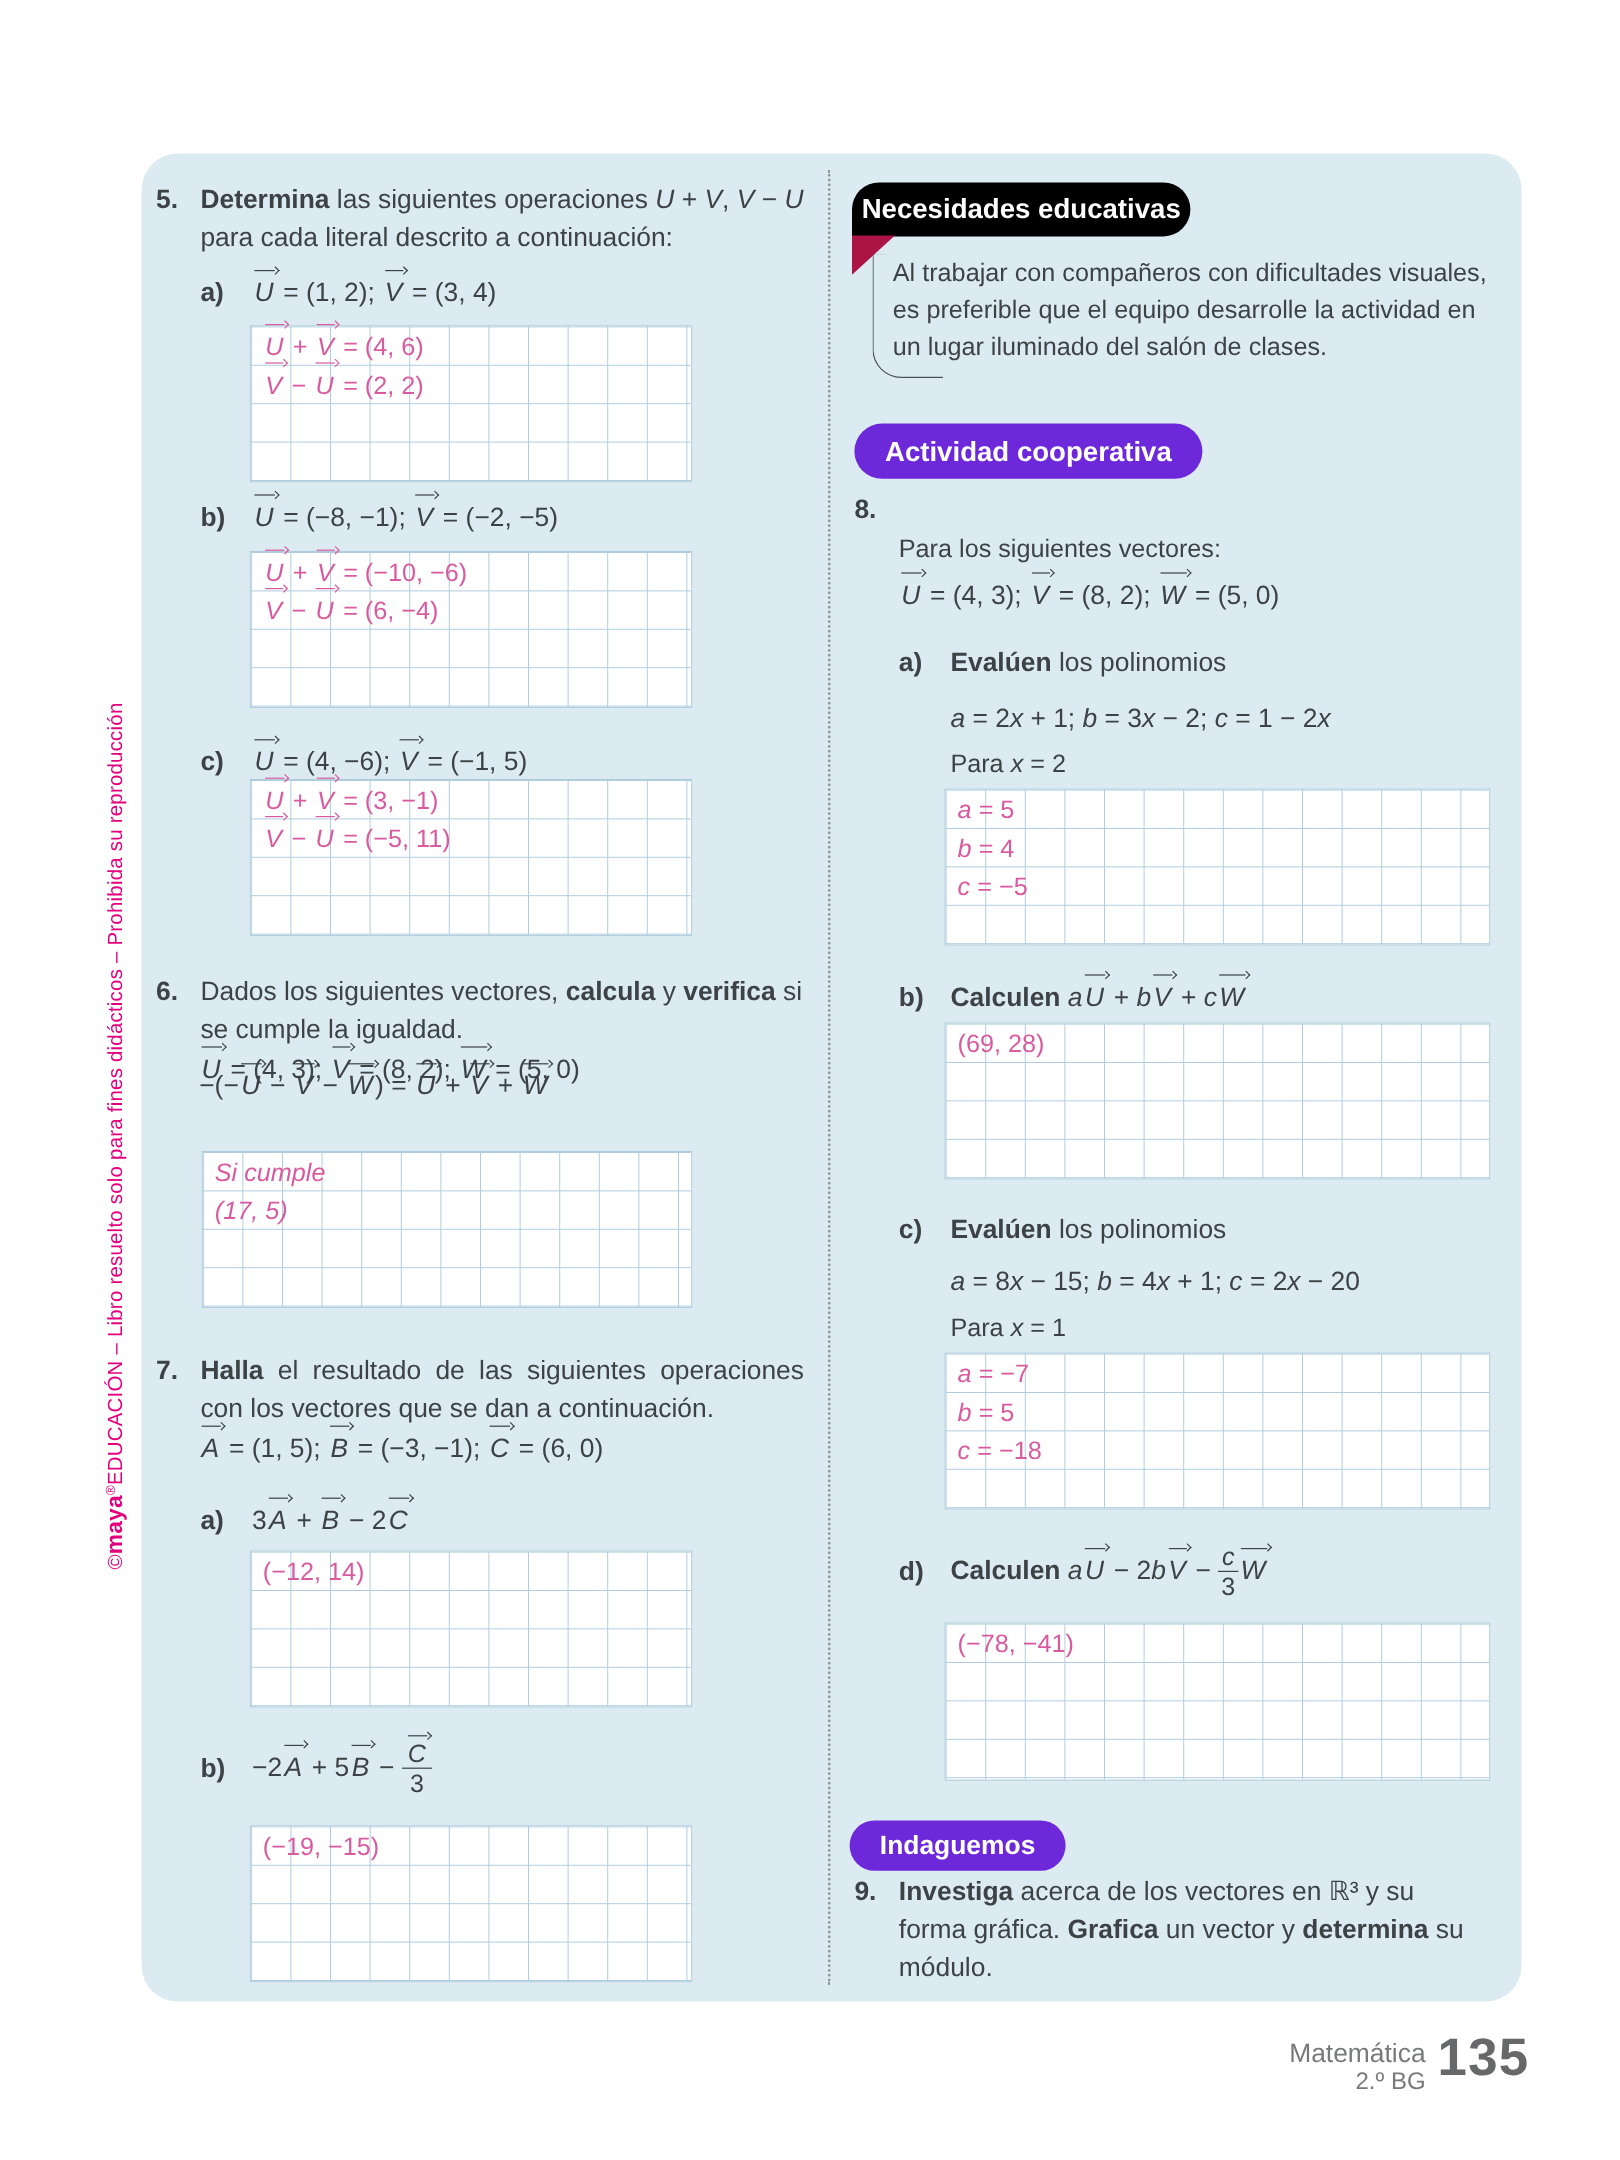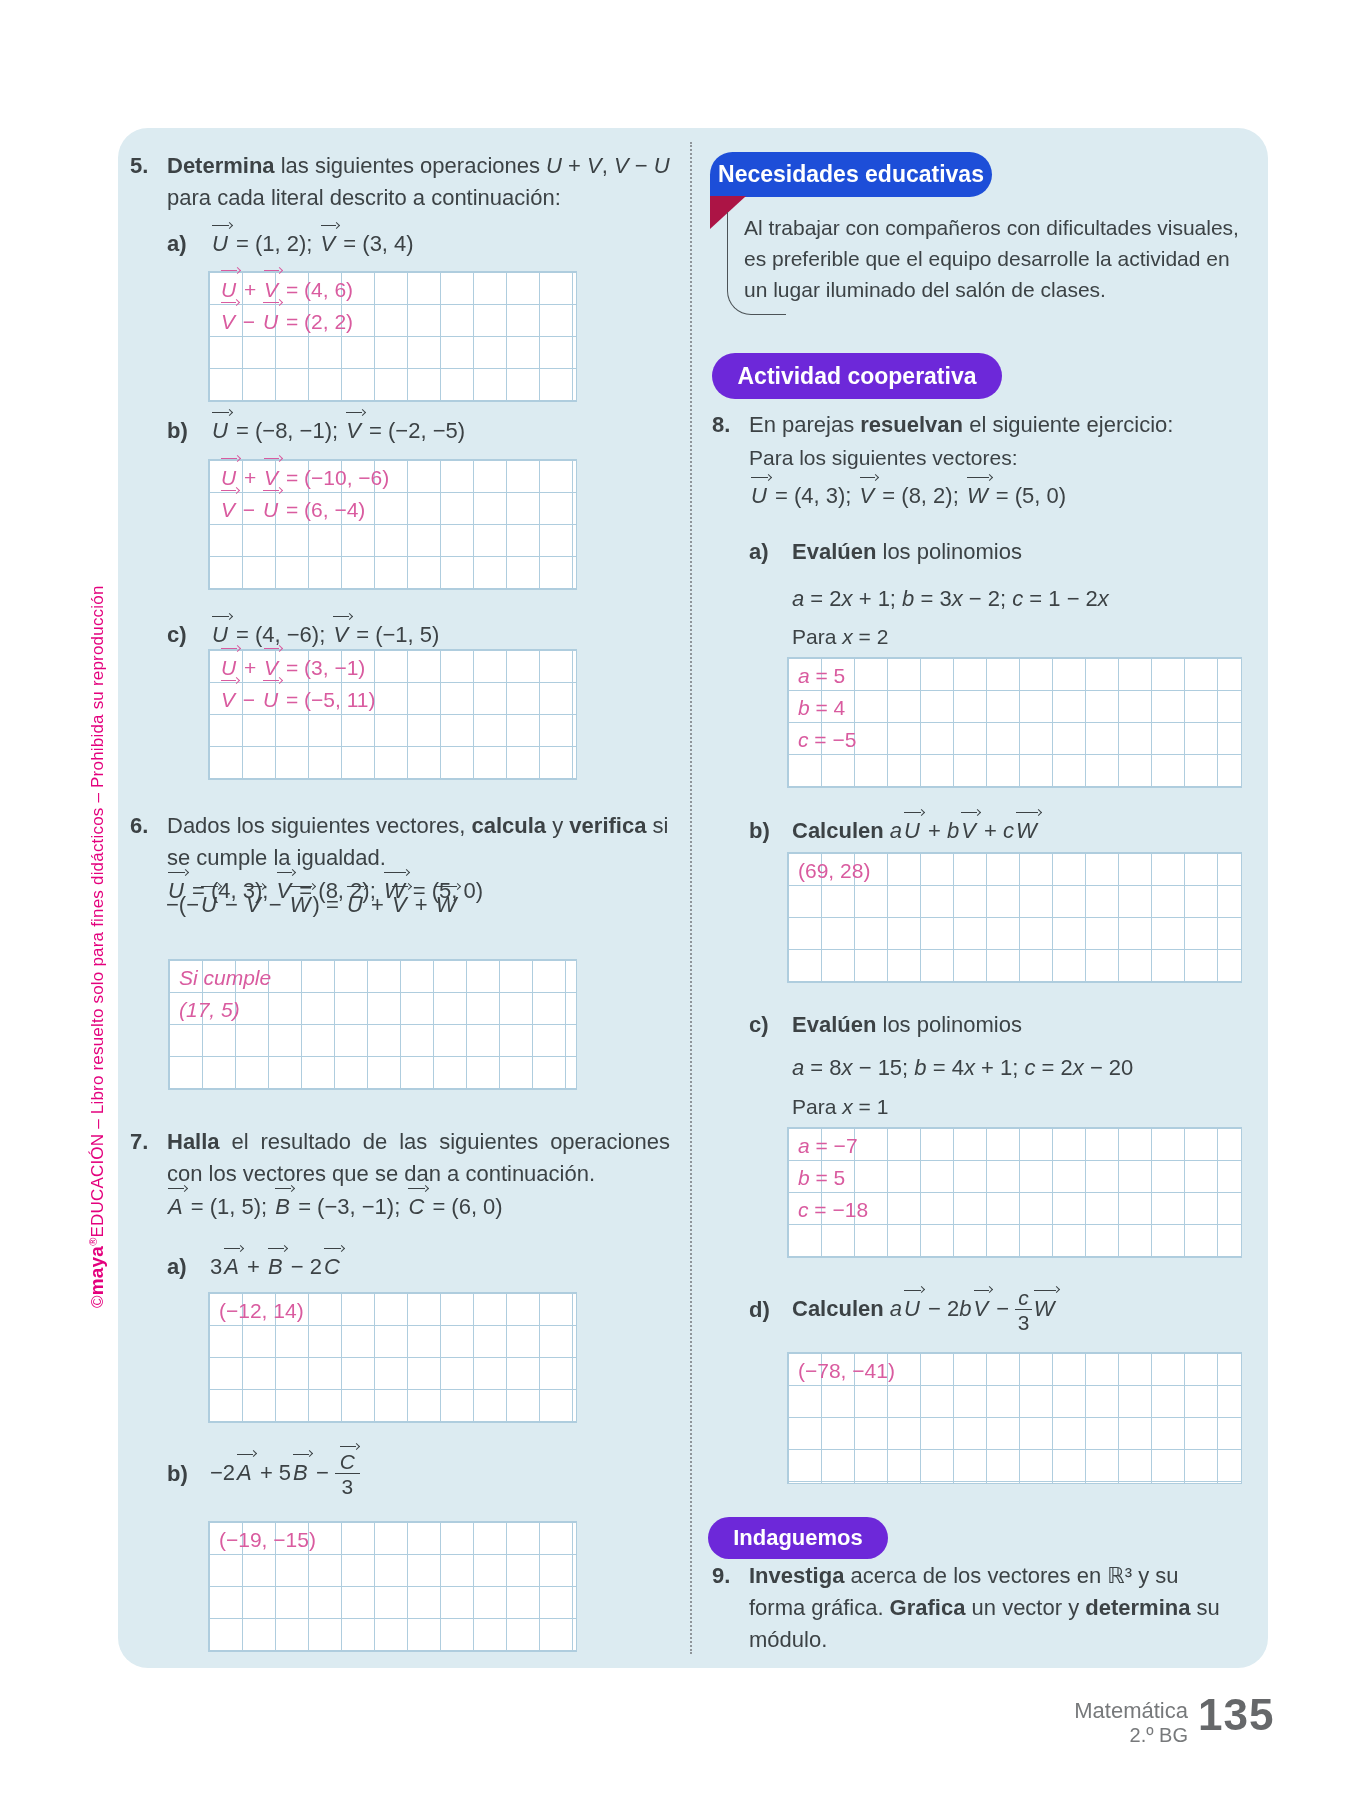--- a/index.html
+++ b/index.html
@@ -23,21 +23,21 @@
   }
   .ans{position:absolute;left:10px;height:32px;line-height:32px;font-size:21px;color:#D95B9F;white-space:nowrap;}
   .vec{position:relative;display:inline-block;font-style:italic;padding:0 2px;}
   .vec::before{content:"";position:absolute;left:2px;right:1px;top:-4px;border-top:1.5px solid currentColor;}
   .vec::after{content:"";position:absolute;right:-2px;top:-6.5px;width:4px;height:4px;
     border-top:1.5px solid currentColor;border-right:1.5px solid currentColor;transform:rotate(45deg);}
   .frac{display:inline-flex;flex-direction:column;align-items:center;vertical-align:middle;line-height:1.1;font-size:0.95em;}
   .fn{border-bottom:1.5px solid currentColor;padding:0 3px;}
   .fd{padding-top:1px;}
   .badge{color:#fff;font-weight:bold;font-size:23px;display:flex;align-items:center;justify-content:center;}
-  .badge.pink{background:#1d4ed8;border-radius:24px 24px 24px 0;}
+  .badge.pink{background:#000000;border-radius:24px 24px 24px 0;}
   .badge.teal{background:#6d28d9;border-radius:24px;}
   .fold{background:#AC1445;clip-path:polygon(0 0,100% 0,0 100%);}
   .bracket{border-left:1.5px solid #4C5357;border-bottom:1.5px solid #4C5357;border-bottom-left-radius:24px;}
   .note{font-size:21px;line-height:31px;}
   .math{font-size:22px;line-height:30px;white-space:nowrap;}
   .para{font-size:21px;}
   .side{transform:rotate(-90deg);transform-origin:0 0;white-space:nowrap;color:#E4007D;font-size:17px;letter-spacing:0.2px;}
   .side b{font-size:19px;}
   .side .reg{font-size:11px;vertical-align:6px;}
   .footer-course{font-size:22px;line-height:25px;color:#77797B;text-align:right;}
@@ -128,21 +128,20 @@
 <div class="abs fold" style="left:710px;top:196px;width:36px;height:33px;"></div>
 <div class="abs bracket" style="left:727px;top:212px;width:58px;height:102px;"></div>
 <div class="abs note" style="left:744px;top:212px;width:505px;">Al trabajar con compañeros con dificultades visuales, es preferible que el equipo desarrolle la actividad en un lugar iluminado del salón de clases.</div>
 
 <div class="abs badge teal" style="left:712px;top:353px;width:290px;height:46px;">
   <span>Actividad cooperativa</span>
 </div>
 
 <div class="abs exrow" style="left:712px;top:409px;width:525px;">
   <span class="exnum">8.</span>
-  <span>En parejas <b>resuelvan</b> el siguiente ejercicio:</span>
 </div>
 <div class="abs para" style="left:749px;top:446px;">Para los siguientes vectores:</div>
 <div class="abs math" style="left:749px;top:481px;"><span class="vec">U</span> = (4, 3); <span class="vec">V</span> = (8, 2); <span class="vec">W</span> = (5, 0)</div>
 
 <div class="abs lblrow" style="left:749px;top:537px;">
   <span class="lbl">a)</span>
   <span><b>Evalúen</b> los polinomios</span>
 </div>
 <div class="abs math" style="left:792px;top:584px;"><i>a</i> = 2<i>x</i> + 1; <i>b</i> = 3<i>x</i> − 2; <i>c</i> = 1 − 2<i>x</i></div>
 <div class="abs para" style="left:792px;top:625px;">Para <i>x</i> = 2</div>

